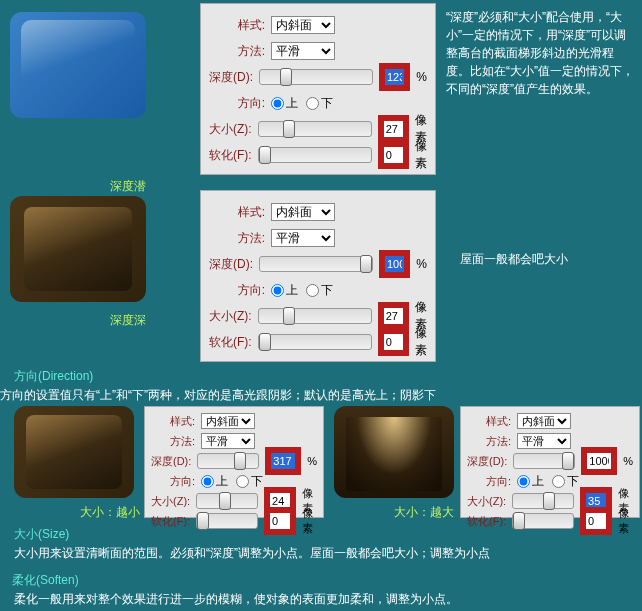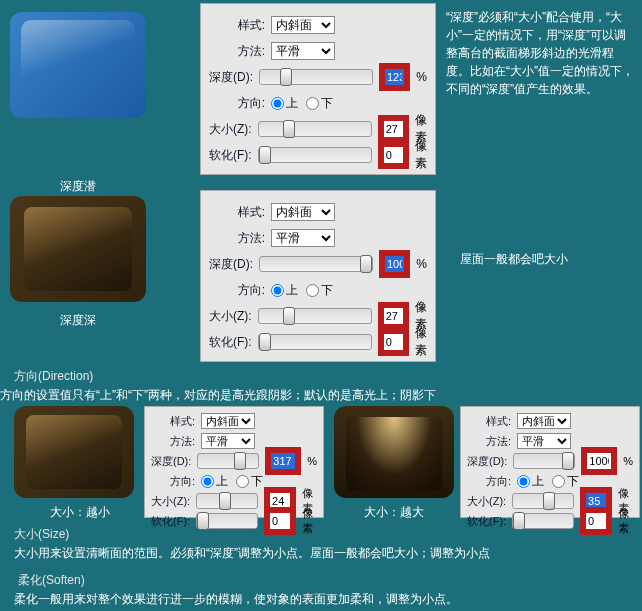--- a/index.html
+++ b/index.html
@@ -5,25 +5,25 @@
 html,body{margin:0;padding:0}
 body{width:642px;height:611px;background:#1b6e7a;font-family:"SimSun","Microsoft YaHei",sans-serif;font-size:12px;color:#fff;position:relative}
 .panel{position:absolute;background:#e7e7e7;border:1px solid #aaa;color:#000;box-sizing:border-box}
 .example{position:absolute;border-radius:12px}
 .ex-blue{background:linear-gradient(135deg,#3a82c8,#1a5ba5)}
 .ex-blue::before{content:"";position:absolute;inset:8%;border-radius:10px;background:linear-gradient(160deg,rgba(255,255,255,.4),rgba(255,255,255,0) 45%)}
 .ex-brown{background:linear-gradient(135deg,#4a3618,#2f220e)}
 .ex-brown::before{content:"";position:absolute;inset:10%;border-radius:8px;background:linear-gradient(160deg,rgba(180,140,80,.7),rgba(50,35,15,.1) 50%,rgba(0,0,0,.4))}
 .ex-brown2{background:linear-gradient(180deg,#3d2c12,#1e1407)}
 .ex-brown2::before{content:"";position:absolute;inset:12% 10% 8% 10%;border-radius:4px;background:radial-gradient(ellipse at 50% 0%,rgba(255,220,150,.85),rgba(60,40,15,.2) 55%,rgba(20,12,4,.7) 90%)}
-.caption{position:absolute;text-align:center;color:#ffffff}
+.caption{position:absolute;text-align:right;color:#bef264}
 .note{position:absolute;color:#fff;line-height:1.5}
-.heading{position:absolute;color:#e5e5e5}
+.heading{position:absolute;color:#5eead4}
 .row{display:flex;align-items:center;height:22px;margin:4px 0}
-.label{width:56px;text-align:right;margin-right:6px;color:#0f172a;white-space:nowrap}
+.label{width:56px;text-align:right;margin-right:6px;color:#7f1d1d;white-space:nowrap}
 select{font-size:12px;width:64px;height:18px;background:#fff;border:1px solid #888}
 .slider{flex:0 0 auto;width:112px;height:14px;background:linear-gradient(#dcdcdc,#f0f0f0);border:1px solid #999;border-radius:3px;position:relative;margin-right:6px}
 .slider .thumb{position:absolute;top:-2px;width:10px;height:16px;background:linear-gradient(#fff,#c8c8c8);border:1px solid #666;border-radius:3px}
 .numbox{width:40px;height:16px;background:#c2410c;border:6px solid #b91c1c}
 .numbox input{width:100%;height:100%;border:0;font-size:11px;padding:0 2px;box-sizing:border-box;text-align:left}
 .numbox.sel input{background:#2a6bd8;color:#fff}
 .unit{margin-left:6px;color:#000}
 .radios label{margin-right:8px;color:#000}
 .radios input{margin:0 2px 0 0;vertical-align:middle}
 .small .label{width:44px;font-size:11px}
@@ -209,14 +209,14 @@
       <div class="slider">
         <div class="thumb" style="left:0"></div>
       </div>
       <span class="numbox"><input value="0" style=""></span>
       <span class="unit">像素</span>
     </div>
 </div>
 
 <div class="heading" style="left:14px;top:526px">大小(Size)</div>
 <div class="descLine" style="left:14px;top:544px;width:614px">大小用来设置清晰面的范围。必须和“深度”调整为小点。屋面一般都会吧大小；调整为小点</div>
-<div class="heading" style="left:18px;top:572px">柔化(Soften)</div>
+<div class="heading" style="left:12px;top:572px">柔化(Soften)</div>
 <div class="descLine" style="left:14px;top:590px;width:614px">柔化一般用来对整个效果进行进一步的模糊，使对象的表面更加柔和，调整为小点。</div>
 
 </body></html>

